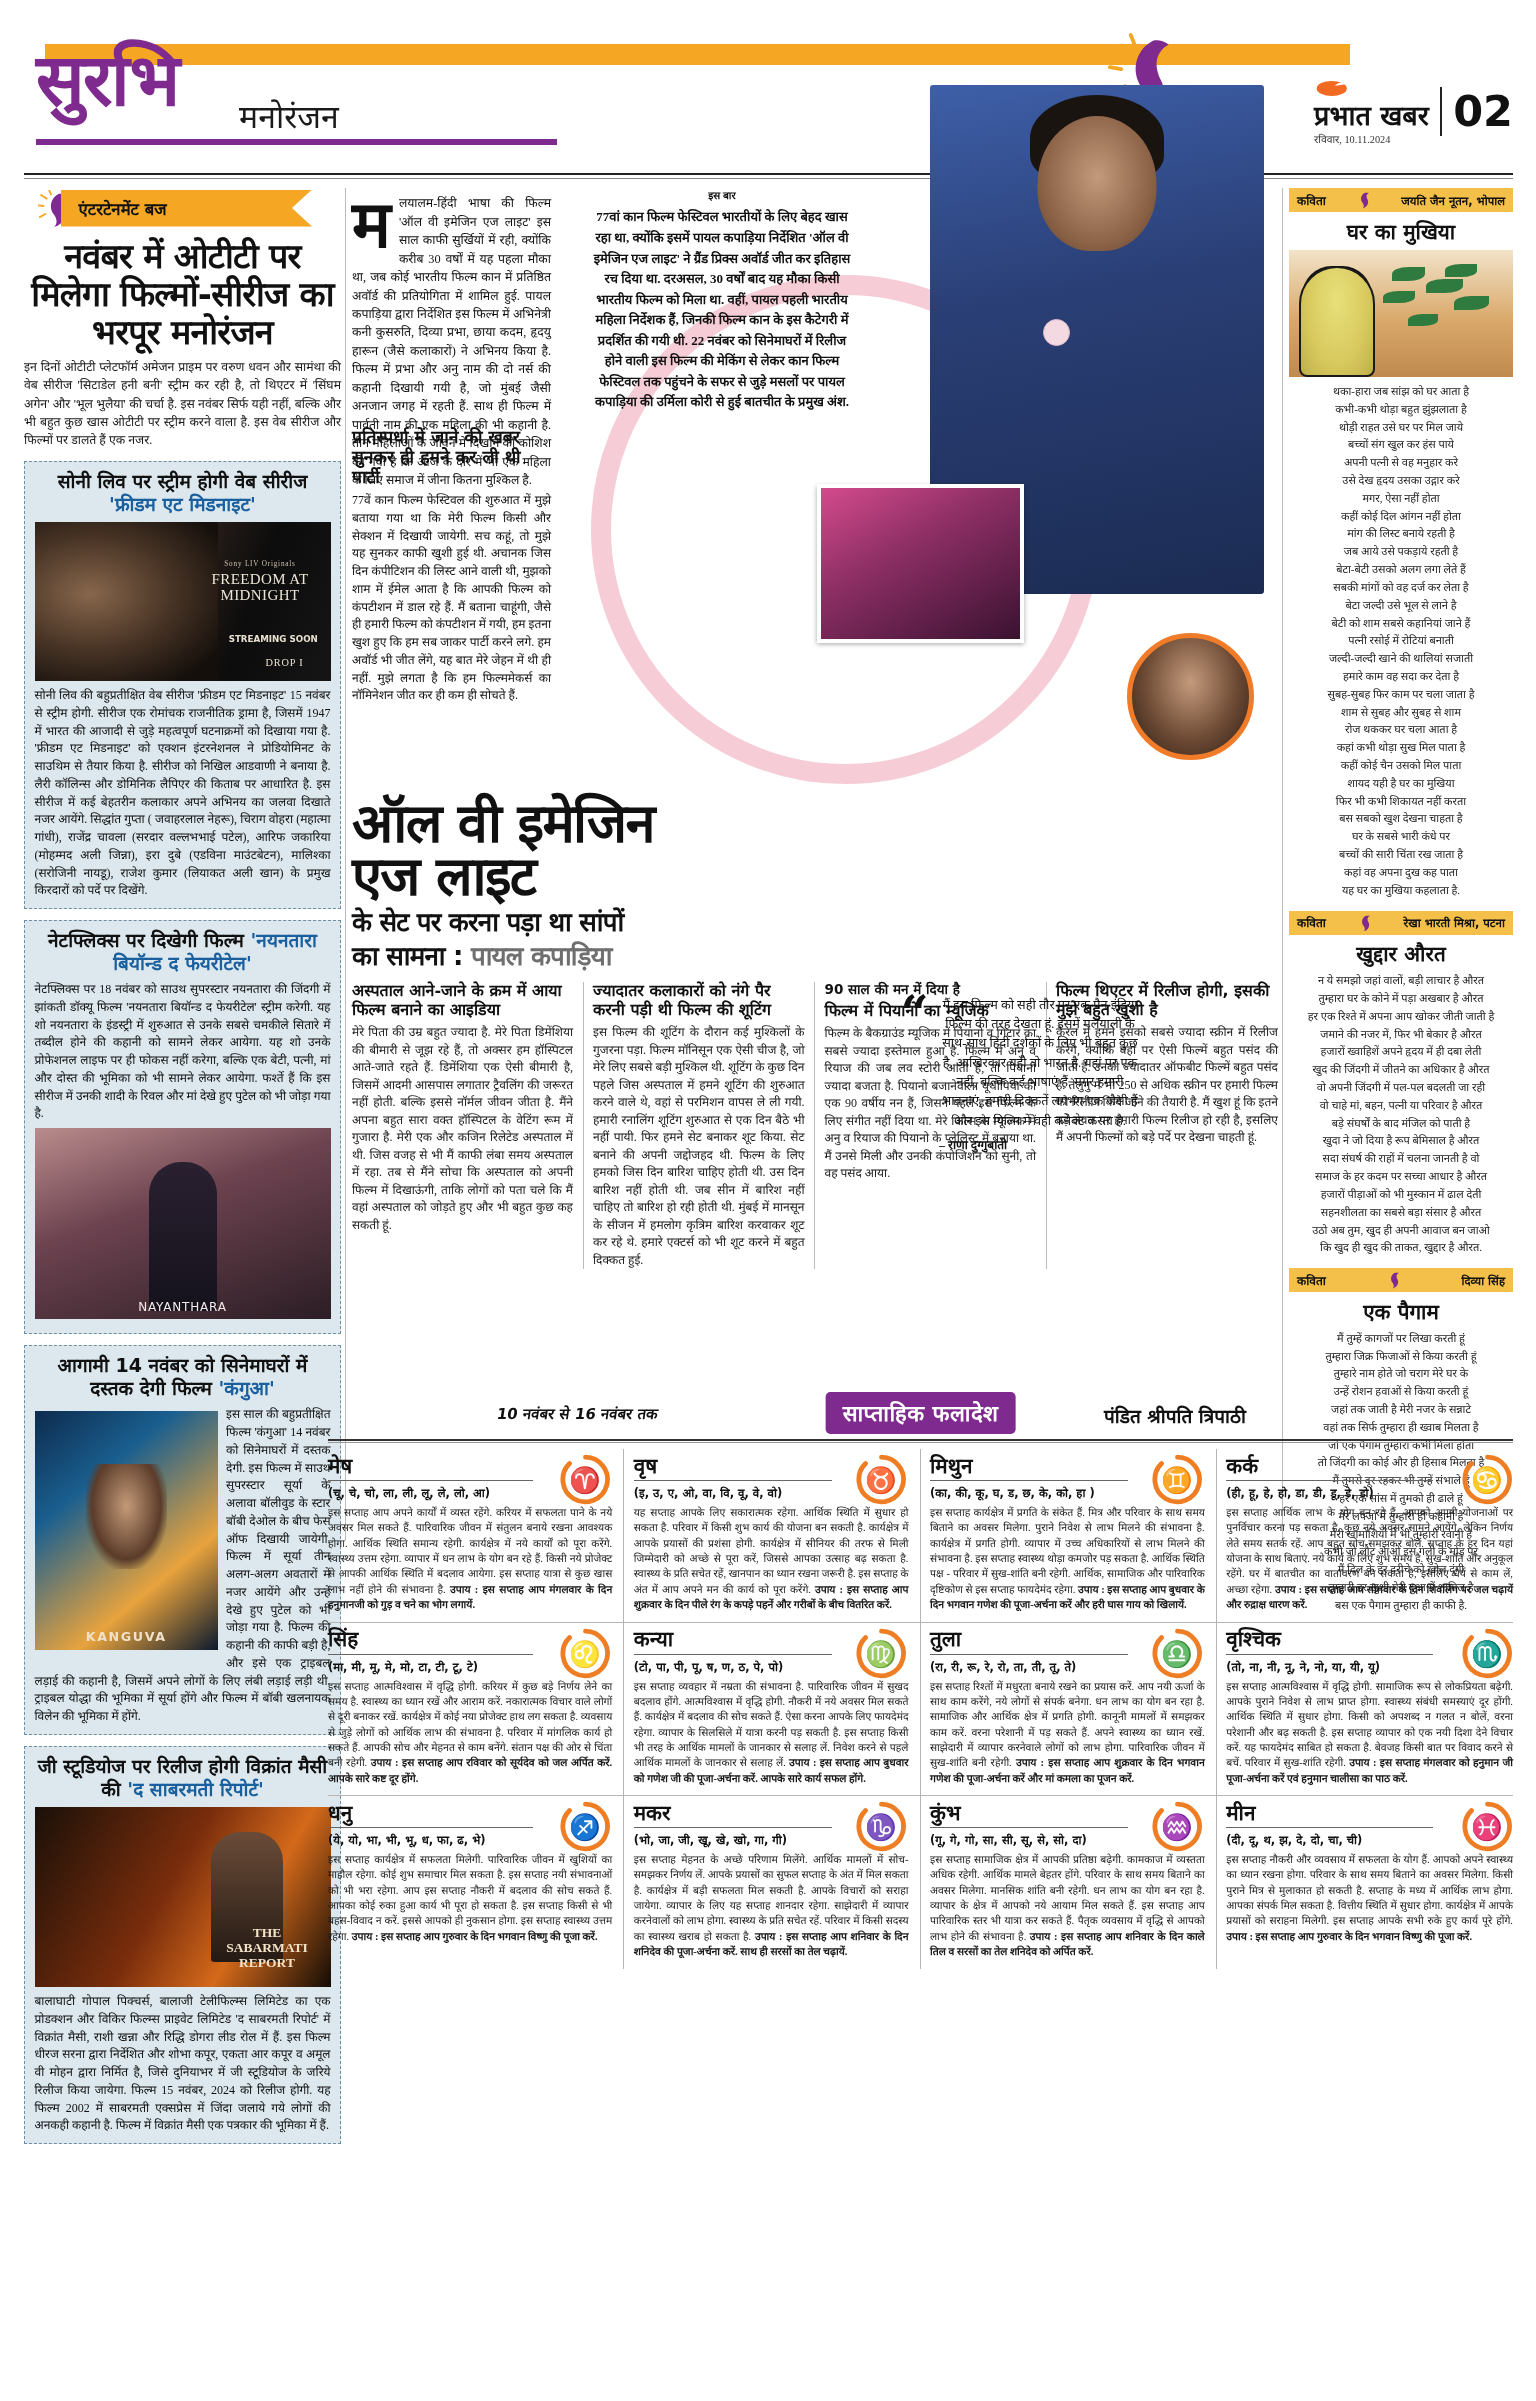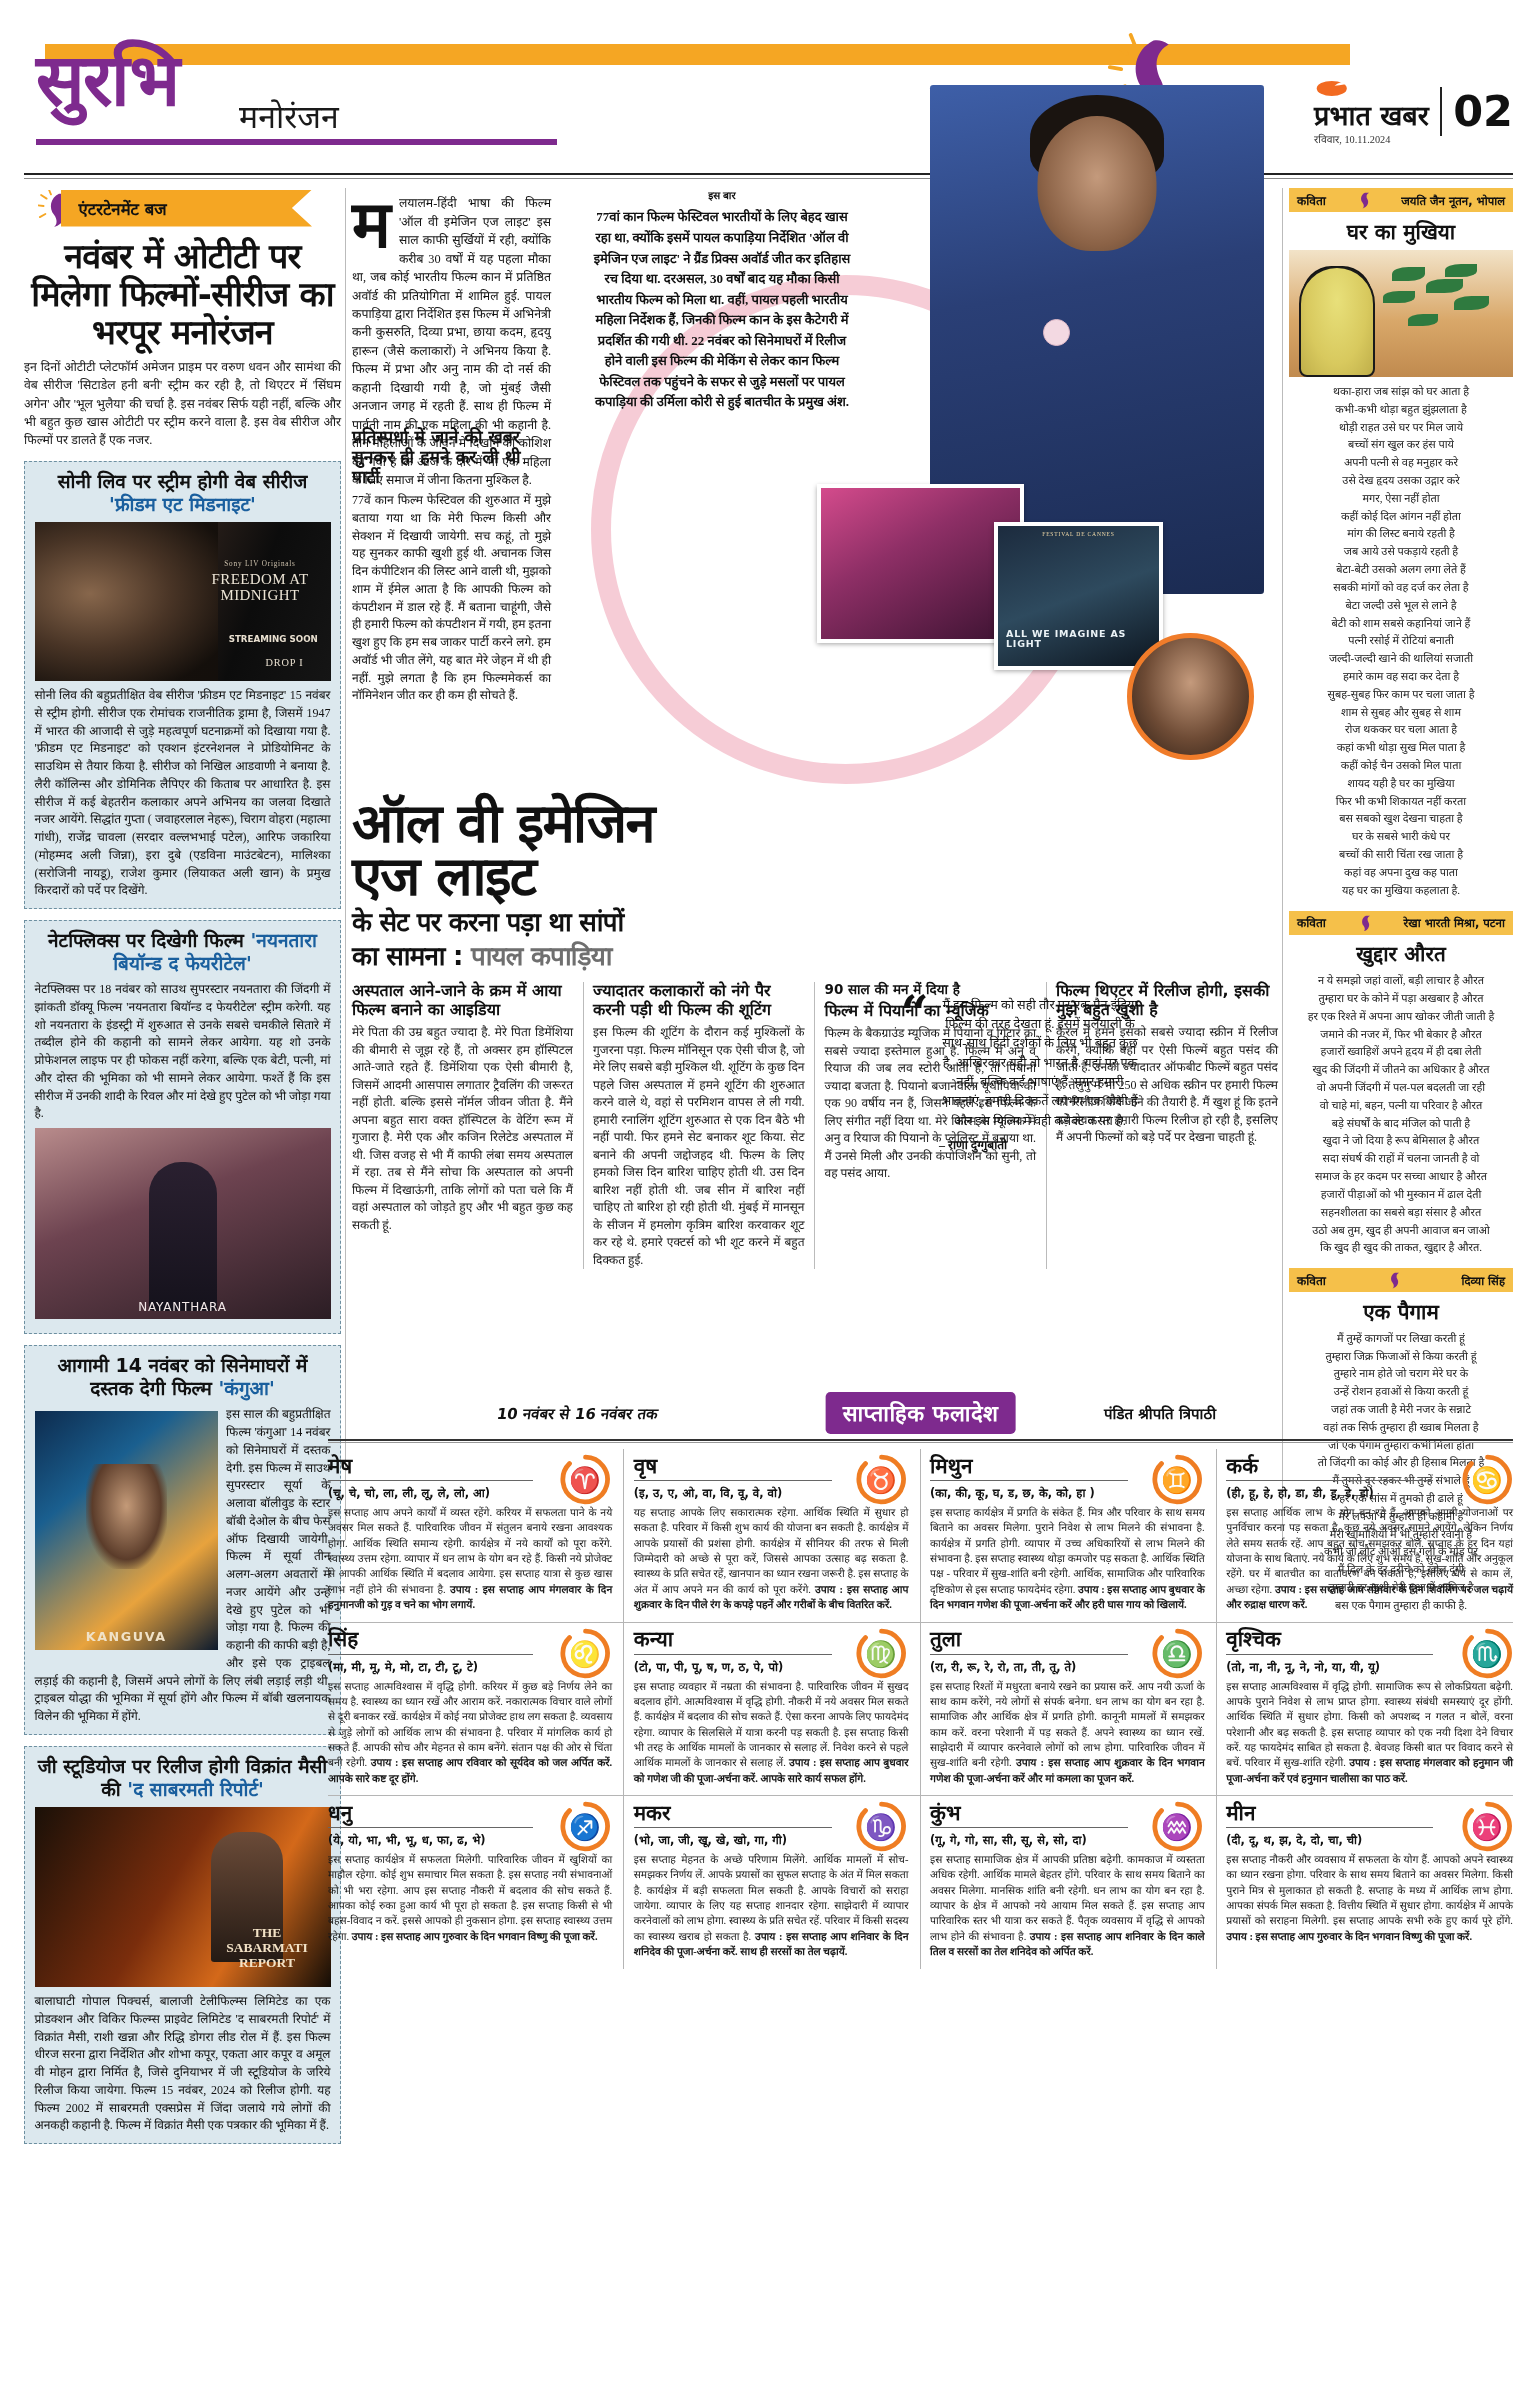--- a/index.html
+++ b/index.html
@@ -171,21 +171,21 @@
   .poem-sep { height:11px; }
 
   
   .horo { position:absolute; left:328px; top:1390px; width:1185px; }
   .horo-head { position:relative; height:49px; }
   .horo-date { position:absolute; left:169px; top:12.7px; font-size:15px; font-weight:bold;
       font-family:"DejaVu Sans", sans-serif; transform:skewX(-8deg); }
   .horo-title { position:absolute; left:50%; transform:translateX(-50%); top:1.6px; background:#7e2a8e;
       color:#fff; font-size:22px; font-weight:bold; font-family:"DejaVu Sans", sans-serif;
       padding:5.6px 17.5px 7.2px 17.5px; border-radius:4.8px; letter-spacing:0.4px; }
-  .horo-pandit { position:absolute; left:776px; top:12.7px; font-size:15px; font-weight:bold;
+  .horo-pandit { position:absolute; left:776px; top:12.7px; font-size:19px; font-weight:bold;
       font-family:"DejaVu Sans", sans-serif; }
   .horo-rule { height:2.4px; background:#333; margin-bottom:0.8px; }
   .horo-rule2 { height:0.8px; background:#999; margin-bottom:6.4px; }
 
   .horo-grid { display:grid; grid-template-columns:repeat(4, 1fr); }
   .horo-cell { padding:6.4px 11px 9.5px 9.5px; border-right:0.8px solid #b5b5b5; border-bottom:0.8px solid #b5b5b5;
       position:relative; min-height:137px; }
   .horo-cell:nth-child(4n) { border-right:none; padding-right:0; }
   .horo-cell:nth-child(4n+1) { padding-left:0; }
   .horo-cell.lastrow { border-bottom:none; }
@@ -333,24 +333,20 @@
           <div class="badge"></div>
         </div>
 
         <div style="position:absolute; left:0; top:239px; width:199px;">
           <h3 style="font-family:'DejaVu Sans',sans-serif; font-size:17.5px; line-height:1.15; font-weight:bold; margin-bottom:4.8px;">प्रतिस्पर्धा में जाने की खबर सुनकर ही हमने कर ली थी पार्टी</h3>
           <p style="font-size:12px; line-height:1.48; text-align:justify;">77वें कान फिल्म फेस्टिवल की शुरुआत में मुझे बताया गया था कि मेरी फिल्म किसी और सेक्शन में दिखायी जायेगी. सच कहूं, तो मुझे यह सुनकर काफी खुशी हुई थी. अचानक जिस दिन कंपीटिशन की लिस्ट आने वाली थी, मुझको शाम में ईमेल आता है कि आपकी फिल्म को कंपटीशन में डाल रहे हैं. मैं बताना चाहूंगी, जैसे ही हमारी फिल्म को कंपटीशन में गयी, हम इतना खुश हुए कि हम सब जाकर पार्टी करने लगे. हम अवॉर्ड भी जीत लेंगे, यह बात मेरे जेहन में थी ही नहीं. मुझे लगता है कि हम फिल्ममेकर्स का नॉमिनेशन जीत कर ही कम ही सोचते हैं.</p>
         </div>
 
         <div class="photo-strip">
           <div class="ps-a"></div>
-          <div class="ps-b">
-            <div class="fest">FESTIVAL DE CANNES</div>
-            <div class="awil">ALL WE IMAGINE AS LIGHT</div>
-          </div>
         </div>
 
         <div class="rana-circle"></div>
       </div>
 
       <div class="headline-wrap">
         <div class="headline">ऑल वी इमेजिन</div>
         <div class="headline l2">एज लाइट</div>
         <div class="subhead">के सेट पर करना पड़ा था सांपों</div>
         <div class="subhead"><span>का सामना : </span><span class="grey">पायल कपाड़िया</span></div>

